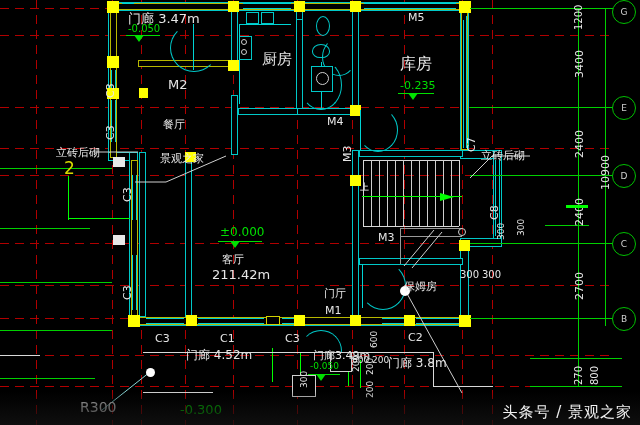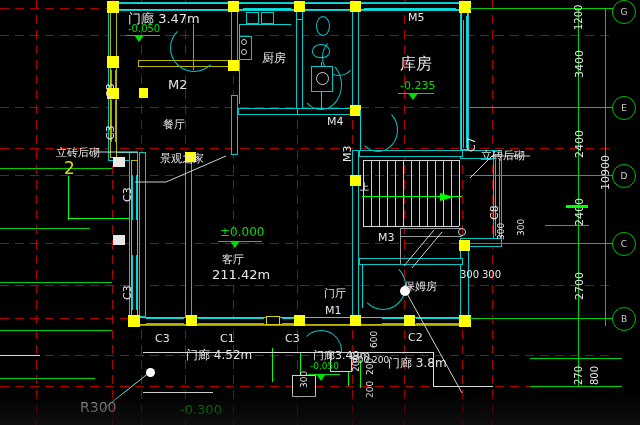--- a/index.html
+++ b/index.html
@@ -296,21 +296,21 @@
     <polyline points="62,8 24,8 2,30" fill="none" stroke="#cfcfcf" stroke-width="1"></polyline>
   </svg>
 
   <div class="t tw cnz" style="left:128px;top:12px;font-size:13px">门廊 3.47m</div>
   <div class="elev" style="left:126px;top:28px;width:34px;height:14px">
     <div class="bar" style="left:0;top:7px;width:34px"></div>
     <div class="tri" style="left:8px;top:7px"></div>
   </div>
   <div class="t tg" style="left:128px;top:24px;font-size:10px">-0.050</div>
 
-  <div class="t tw cnz" style="left:262px;top:52px;font-size:12px">厨房</div>
+  <div class="t tw cnz" style="left:262px;top:52px;font-size:15px">厨房</div>
 
   <div class="t tw cnz" style="left:400px;top:56px;font-size:16px">库房</div>
   <div class="elev" style="left:398px;top:86px;width:36px;height:14px">
     <div class="bar" style="left:0;top:7px;width:36px"></div>
     <div class="tri" style="left:10px;top:7px"></div>
   </div>
   <div class="t tg" style="left:400px;top:80px;font-size:11px">-0.235</div>
 
   <div class="t tw cnz" style="left:163px;top:119px;font-size:11px">餐厅</div>
 
@@ -392,13 +392,14 @@
   <div class="bub" style="left:612px;top:232px;width:22px;height:22px">
     <span>C</span>
     </div>
   <div class="bub" style="left:612px;top:307px;width:22px;height:22px">
     <span>B</span>
     </div>
 
   <div class="h grn2" style="left:566px;top:205px;width:22px;height:3px"></div>
 
   <div class="wm"></div>
+  <div class="wmtext cnz">头条号 / 景观之家</div>
 </div>
 
 </body></html>

